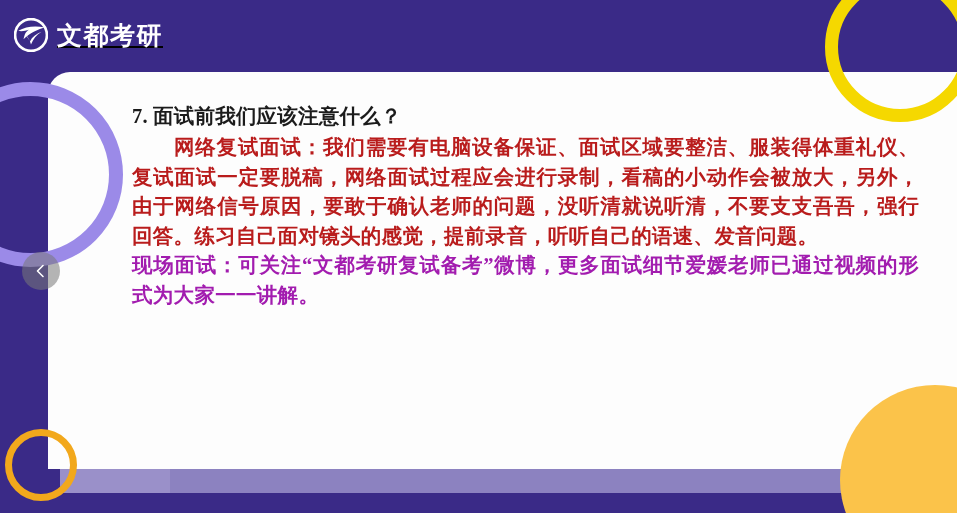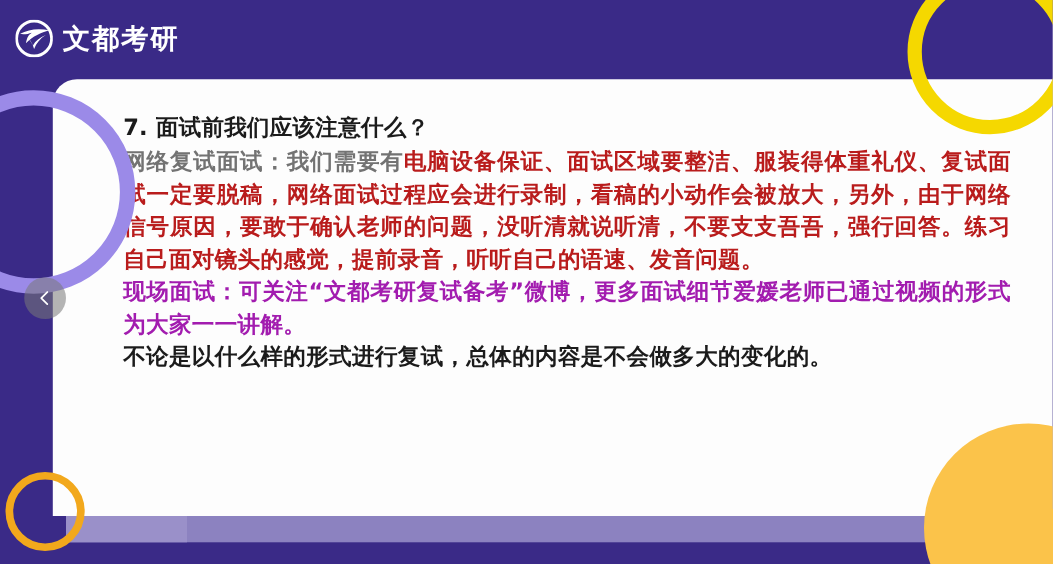--- a/index.html
+++ b/index.html
@@ -56,21 +56,21 @@
     position:absolute;
     left:60px;top:469px;width:110px;height:24px;
     background:#9a90c9;
     z-index:3;
   }
 
   
   .header{
     position:absolute;left:0;top:0;width:957px;height:74px;
     z-index:8;
-    display:flex;align-items:center;
+    display:flex;align-items:center;text-decoration:underline;
   }
   .logo-wrap{
     display:flex;align-items:center;gap:9px;
     margin-left:14px;margin-top:-4px;
   }
   .logo-mark{width:34px;height:34px;display:block;}
   .logo-text{
     color:#ffffff;font-size:25px;font-weight:bold;
     letter-spacing:1.5px;line-height:1;
     font-family:"DejaVu Sans","Liberation Sans",sans-serif;
@@ -80,41 +80,42 @@
   .card{
     position:absolute;
     left:48px;top:72px;right:0;bottom:44px;
     background:#fdfdfd;
     border-top-left-radius:22px;
     border-bottom-right-radius:0;
     z-index:4;
     overflow:hidden;
   }
   .card-inner{
-    padding:30px 38px 0 64px;
+    padding:30px 38px 0 84px;
+    font-family:Liberation Serif, serif;
   }
   .qtitle{
     font-size:20.5px;
     font-weight:bold;
     color:#1b1b1b;
     line-height:1.42;
     margin:0 0 2px 0;
     letter-spacing:.2px;
   }
   .para{
     font-size:20.5px;
     line-height:1.44;
     margin:0;
     letter-spacing:.3px;
     text-align:justify;
     text-justify:inter-ideograph;
   }
   .para.dark{color:#1b1b1b;font-weight:bold;}
   .para.accent{color:#a21caf;font-weight:bold;}
-  .lead{color:#737373;font-weight:bold;}
+  .lead{color:#b91c1c;font-weight:bold;margin-left:42px;}
   .hl{color:#b91c1c;font-weight:bold;}
 
   
   .nav-prev{
     position:absolute;
     left:22px;top:252px;
     width:38px;height:38px;border-radius:50%;
     background:rgba(120,120,120,.55);
     z-index:20;
     display:flex;align-items:center;justify-content:center;
@@ -127,21 +128,20 @@
 
 <div class="stage">
 
   <div class="ring-lavender-left"></div>
 
   <div class="card">
     <div class="card-inner">
       <h1 class="qtitle">7. 面试前我们应该注意什么？</h1>
       <p class="para"><span class="lead">网络复试面试：我们需要有</span><span class="hl">电脑设备保证、面试区域要整洁、服装得体重礼仪、复试面试一定要脱稿，网络面试过程应会进行录制，看稿的小动作会被放大，另外，由于网络信号原因，要敢于确认老师的问题，没听清就说听清，不要支支吾吾，强行回答。练习自己面对镜头的感觉，提前录音，听听自己的语速、发音问题。</span></p>
       <p class="para accent">现场面试：可关注“文都考研复试备考”微博，更多面试细节爱媛老师已通过视频的形式为大家一一讲解。</p>
-      <p class="para dark">不论是以什么样的形式进行复试，总体的内容是不会做多大的变化的。</p>
     </div>
   </div>
 
   <div class="band-lavender"></div>
   <div class="band-lavender-shadow"></div>
 
   <div class="ring-yellow-top"></div>
   <div class="circle-yellow-fill"></div>
   <div class="ring-orange-bottom"></div>
 

